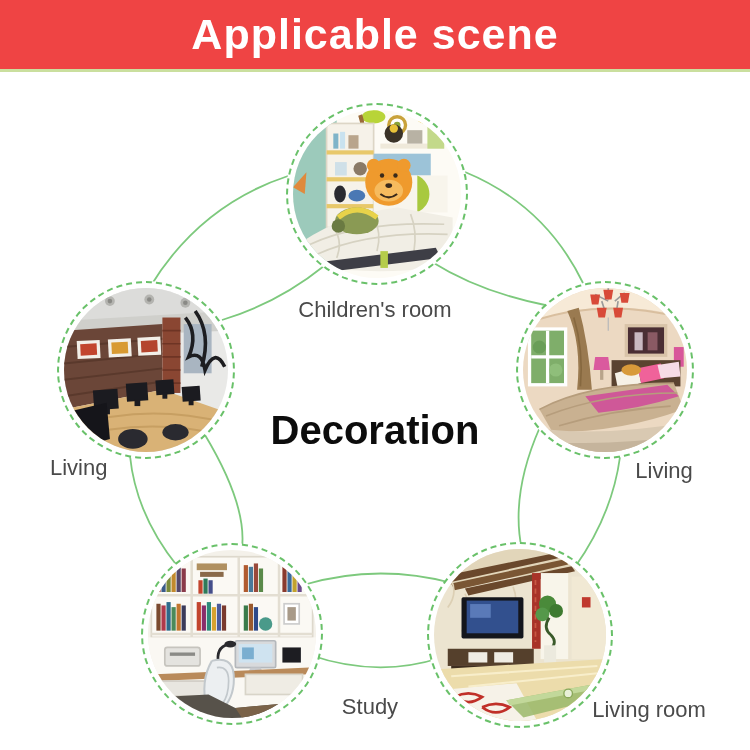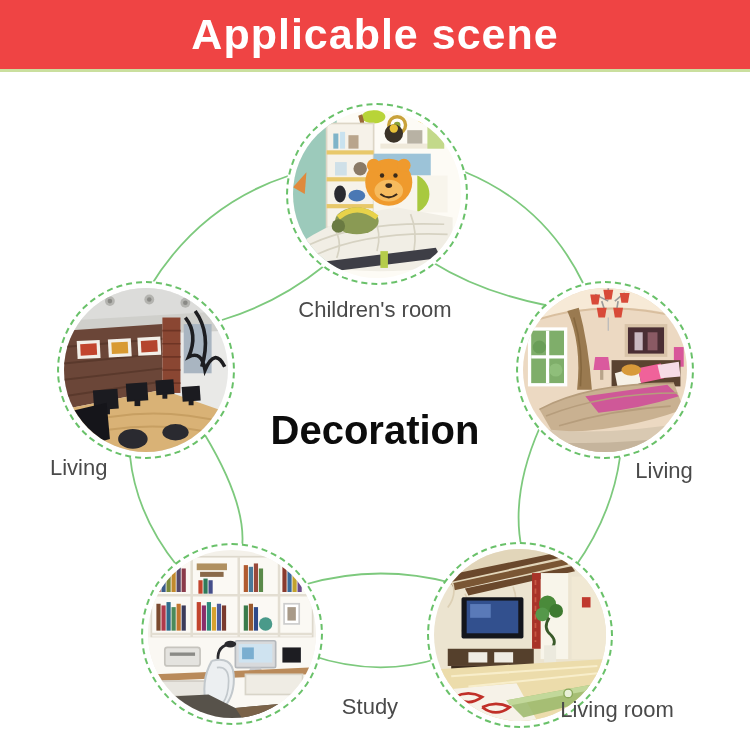--- a/index.html
+++ b/index.html
@@ -61,21 +61,21 @@
     position: absolute;
     color: #4a4a4a;
     font-size: 22px;
     white-space: nowrap;
     z-index: 3;
   }
   .label-children { left: 375px; top: 297px; transform: translateX(-50%); }
   .label-office   { left:  50px; top: 455px; }
   .label-bedroom  { left: 664px; top: 458px; transform: translateX(-50%); }
   .label-study    { left: 334px; top: 694px; transform: translateX(-50%); margin-left: 36px; }
-  .label-living   { left: 617px; top: 697px; transform: translateX(-50%); }
+  .label-living   { left: 649px; top: 697px; transform: translateX(-50%); }
 
   
   .center-title {
     position: absolute;
     left: 375px; top: 408px;
     transform: translateX(-50%);
     font-size: 40px;
     font-weight: bold;
     color: #0c0c0c;
     z-index: 3;

